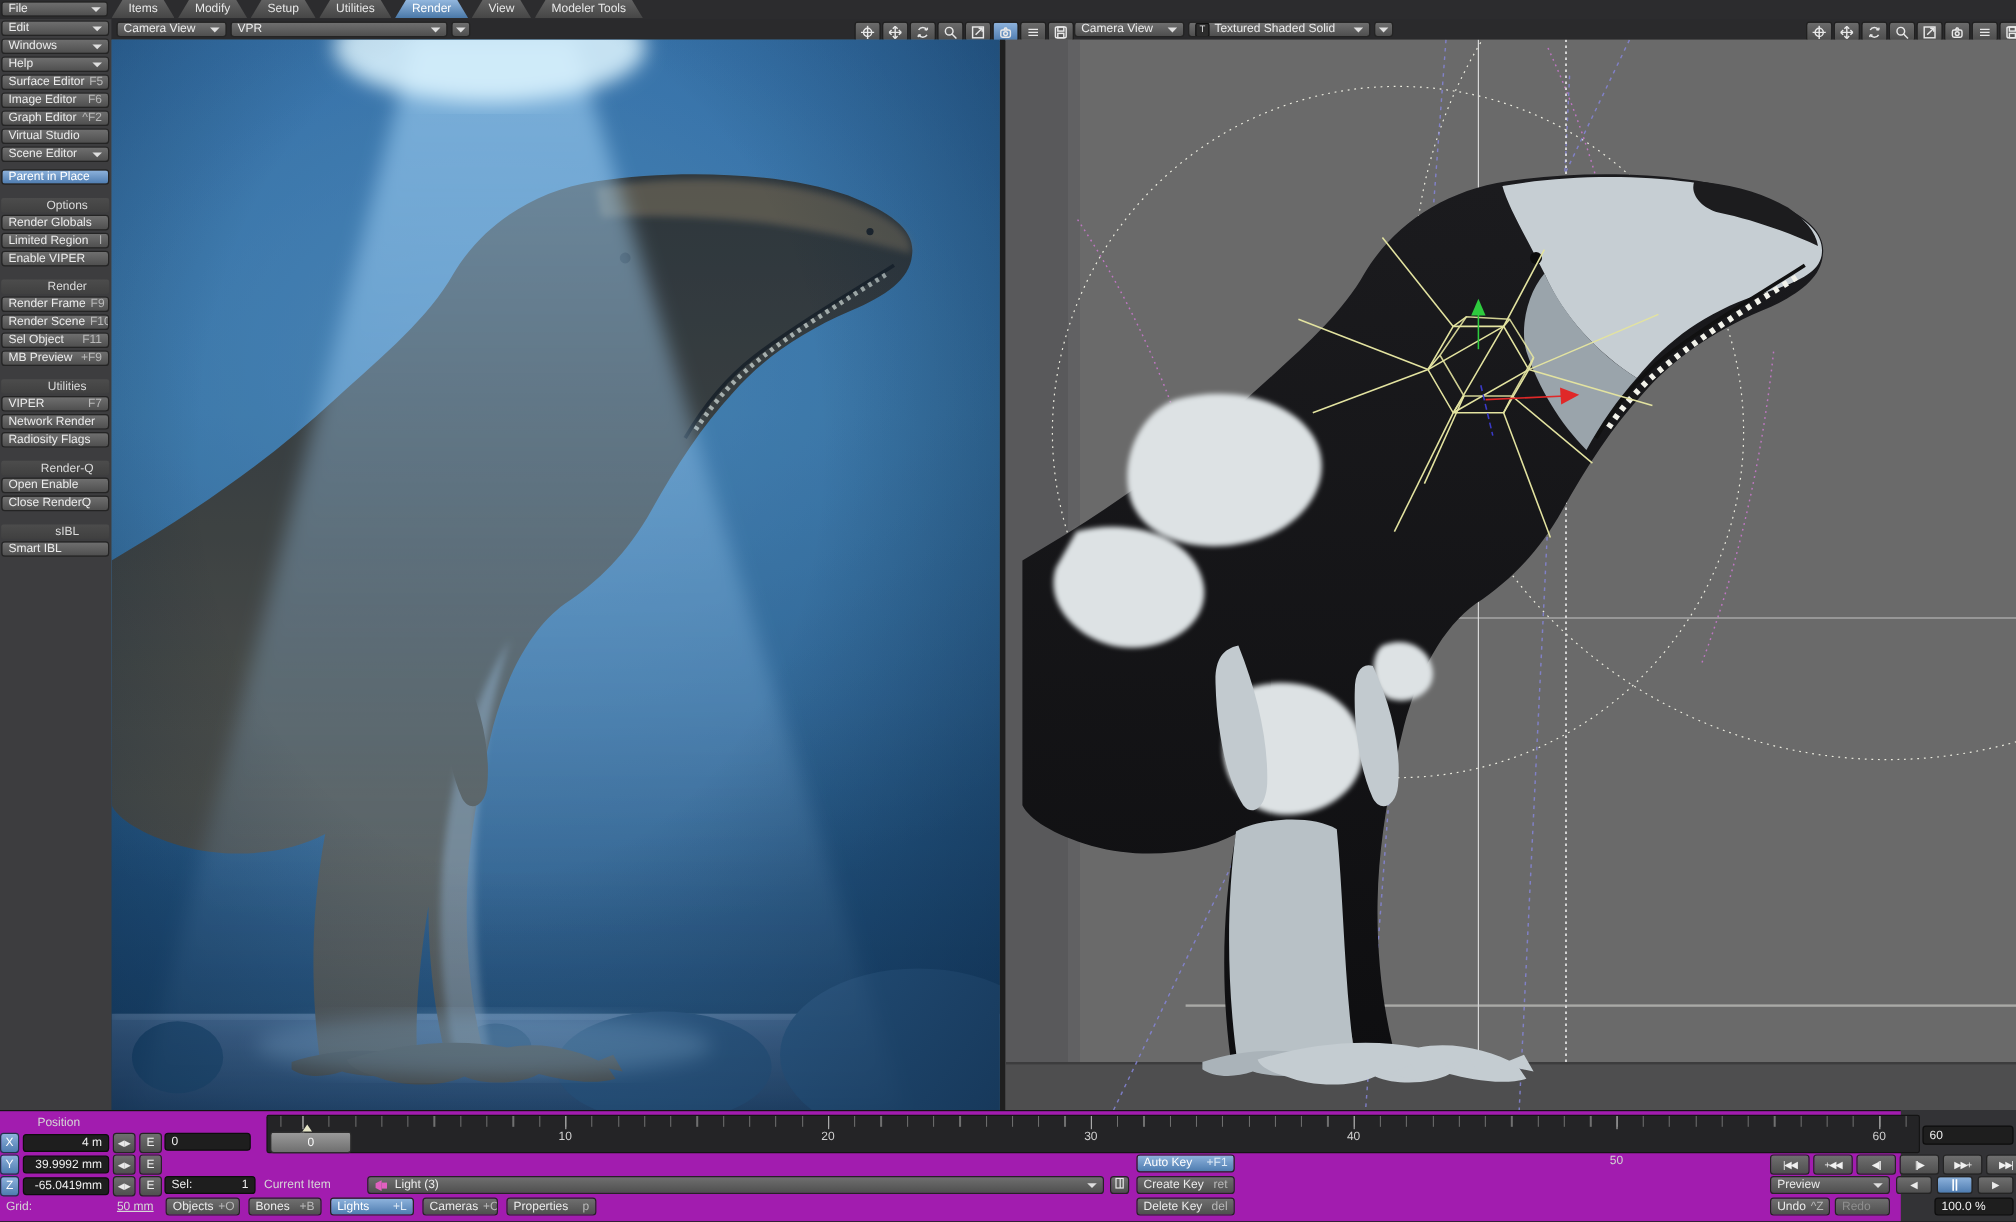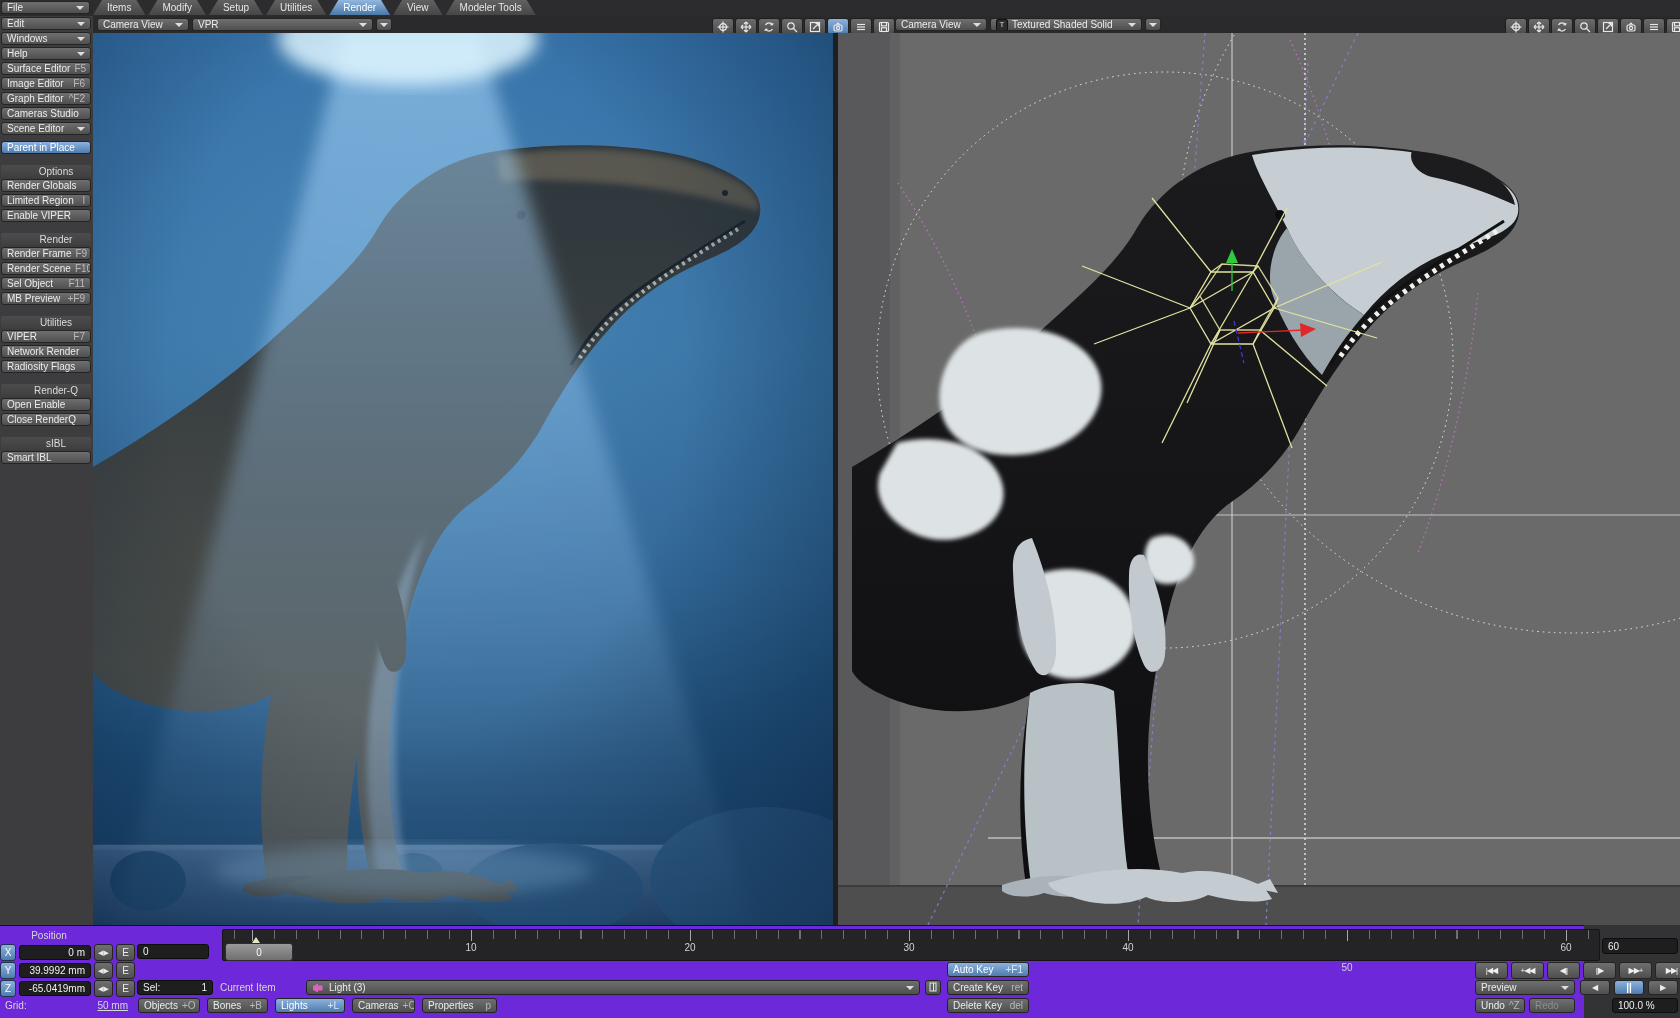--- a/index.html
+++ b/index.html
@@ -49,21 +49,21 @@
     background:
       radial-gradient(ellipse 900px 700px at 42% 30%, rgba(110,170,220,.55), rgba(0,0,0,0) 70%),
       linear-gradient(180deg,#2e6da5 0%,#31719f 35%,#2a608c 62%,#1c4a72 85%,#173f63 100%);}
   #vp-left::after{content:"";position:absolute;inset:0;
       background:radial-gradient(ellipse at 45% 38%, rgba(0,0,0,0) 45%, rgba(4,24,48,.5) 100%);}
   #vp-right{left:838px;top:33px;width:842px;height:892px;overflow:hidden;background:#6a6a6a;}
   #vp-gap{left:833px;top:33px;width:5px;height:892px;background:#1f1f1f;}
   #vp-left svg,#vp-right svg{position:absolute;left:0;top:0;}
 
   
-  #bottom{left:0;top:925px;width:1584px;height:93px;background:#6d28d9;border-top:1px solid #141414;}
+  #bottom{left:0;top:925px;width:1584px;height:93px;background:#a21caf;border-top:1px solid #141414;}
   #ruler{left:222px;top:3px;width:1378px;height:32px;background:#242426;border:1px solid #151515;border-radius:2px;}
   #ruler .ticks{position:absolute;left:0;top:0;width:100%;height:9px;
       background-image:repeating-linear-gradient(90deg,#707070 0 1px,transparent 1px 21.9px);
       background-position-x:29px;}
   #ruler .num{position:absolute;top:12px;transform:translateX(-50%);color:#d2d2d2;}
   #ruler .majortick{position:absolute;top:0;width:1px;height:11px;background:#a8a8a8;}
   #handle{position:absolute;left:2px;top:13px;width:66px;height:16px;border-radius:3px;
       background:linear-gradient(#9a9a9a,#6f6f6f);border:1px solid #2c2c2c;
       display:flex;align-items:center;justify-content:center;color:#fbfbfb;}
   #handle-marker{position:absolute;left:33px;top:3px;width:0;height:0;border:4px solid transparent;
@@ -113,21 +113,21 @@
       </div>
       <div class="row btn">
         <span>Image Editor</span>
         <span class="sc">F6</span>
       </div>
       <div class="row btn">
         <span>Graph Editor</span>
         <span class="sc">^F2</span>
       </div>
       <div class="row btn">
-        <span>Cameras Studio</span>
+        <span>Virtual Studio</span>
       </div>
       <div class="row btn dd">
         <span>Scene Editor</span>
       </div>
       <div class="row btn blue" style="margin-top: 6px;">
         <span>Parent in Place</span>
       </div>
       <div class="row hdr" style="margin-top: 11px;">Options</div>
       <div class="row btn">
         <span>Render Globals</span>
@@ -512,21 +512,21 @@
       <span>60</span>
       </div>
     <div class="abs field" style="left:137px;top:18px;width:72px;">
       <span>0</span>
       </div>
 
     <div class="abs" id="axis-rows" style="left:0;top:18px;width:135px;height:54px;">
         <div style="position: absolute; left: 0px; top: 0px; display: flex; gap: 3px; align-items: center;">
           <div class="axisbtn">X</div>
           <div class="field" style="width: 72px;">
-            <span style="margin-left:auto;">0 m</span>
+            <span style="margin-left:auto;">4 m</span>
           </div>
           <div class="stepper">◀▶</div>
           <div class="ebtn">E</div>
         </div>
         <div style="position: absolute; left: 0px; top: 18px; display: flex; gap: 3px; align-items: center;">
           <div class="axisbtn">Y</div>
           <div class="field" style="width: 72px;">
             <span style="margin-left:auto;">39.9992 mm</span>
           </div>
           <div class="stepper">◀▶</div>

